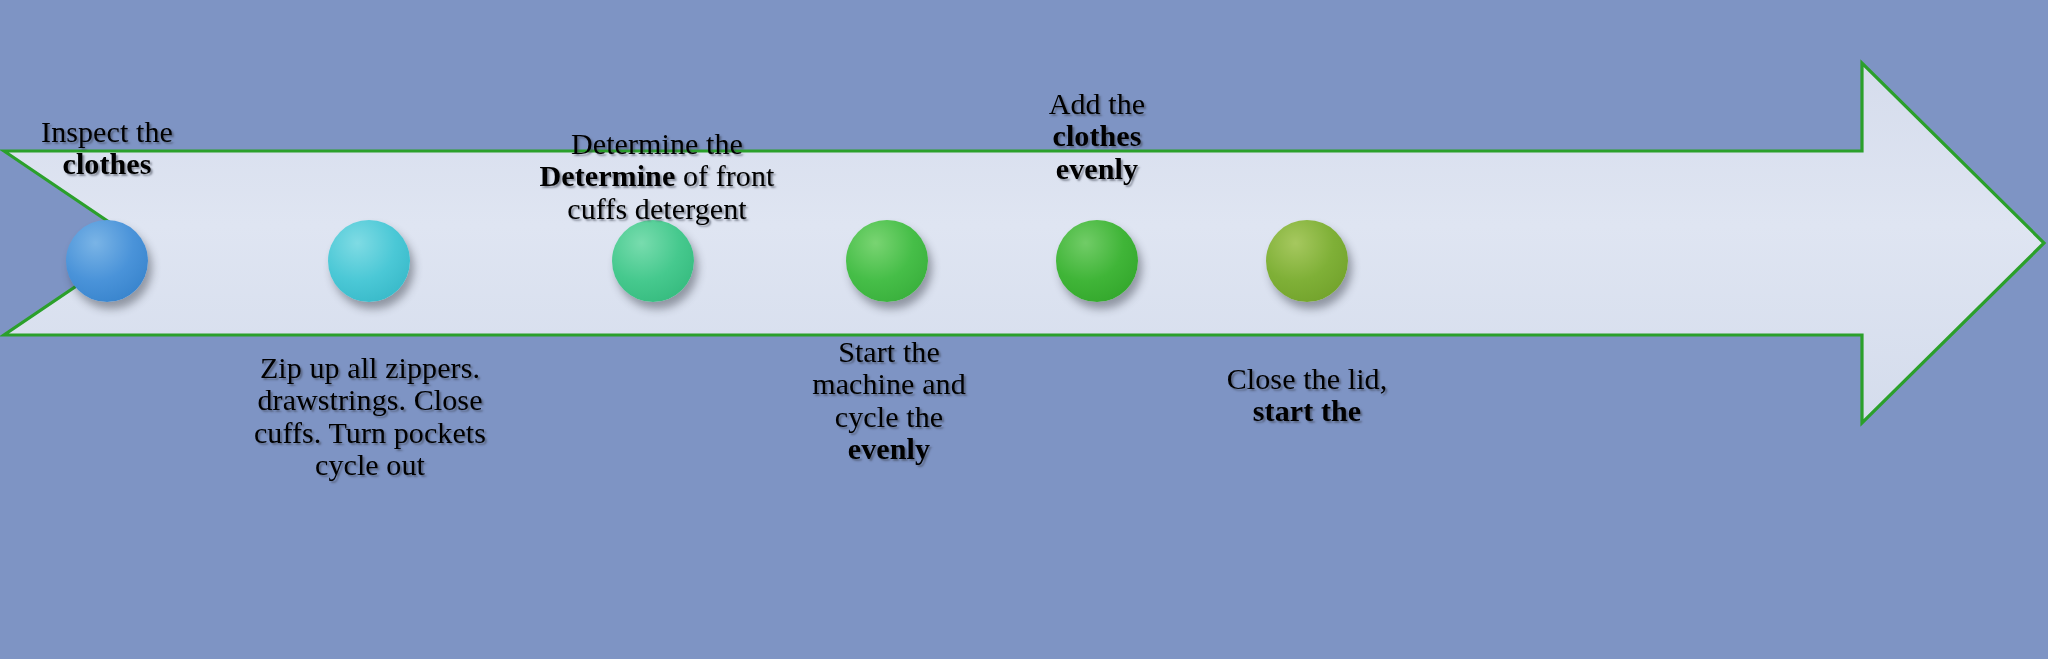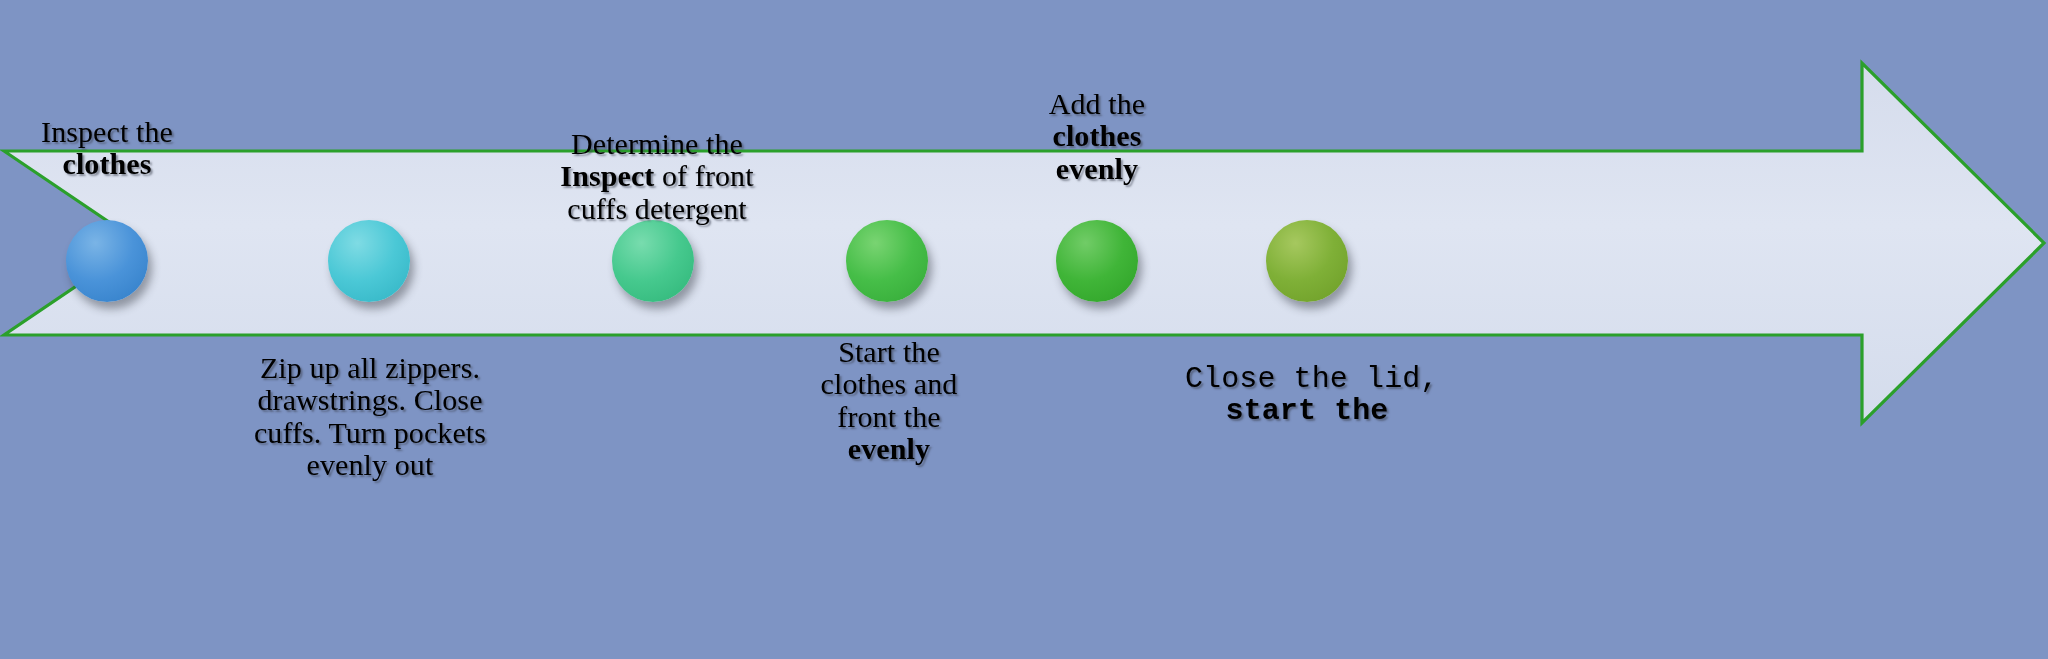--- a/index.html
+++ b/index.html
@@ -71,36 +71,36 @@
               background:radial-gradient(circle at 36% 28%, #a6c85f 0%, #7fb037 48%, #6c9c26 100%);"></div>
 
   <div class="label above" style="left:0px;top:108px;width:214px;">
       <span class="ln"><span>Inspect the</span></span>
       <span class="ln"><b>clothes</b></span>
     </div>
   <div class="label below" style="left:243px;top:328px;width:254px;margin-top:16px;">
       <span class="ln"><span>Zip up all zippers.</span></span>
       <span class="ln"><span>drawstrings. Close</span></span>
       <span class="ln"><span>cuffs. Turn pockets</span></span>
-      <span class="ln"><span>evenly out</span></span>
+      <span class="ln"><span>cycle out</span></span>
     </div>
   <div class="label above" style="left:520px;top:80px;width:274px;margin-top:40px;">
       <span class="ln"><span>Determine the</span></span>
-      <span class="ln"><b>Inspect</b><span> of front</span></span>
+      <span class="ln"><b>Determine</b><span> of front</span></span>
       <span class="ln"><span>cuffs detergent</span></span>
     </div>
   <div class="label below" style="left:765px;top:328px;width:248px;">
       <span class="ln"><span>Start the</span></span>
-      <span class="ln"><span>clothes and</span></span>
-      <span class="ln"><span>front the</span></span>
+      <span class="ln"><span>machine and</span></span>
+      <span class="ln"><span>cycle the</span></span>
       <span class="ln"><b>evenly</b></span>
     </div>
   <div class="label above" style="left:975px;top:80px;width:244px;">
       <span class="ln"><span>Add the</span></span>
       <span class="ln"><b>clothes</b></span>
       <span class="ln"><b>evenly</b></span>
     </div>
-  <div class="label below" style="left:1185px;top:355px;width:244px;font-family:Liberation Mono, monospace;">
+  <div class="label below" style="left:1185px;top:355px;width:244px;">
       <span class="ln"><span>Close the lid,</span></span>
       <span class="ln"><b>start the</b></span>
     </div>
 
 </div>
 
 </body></html>

